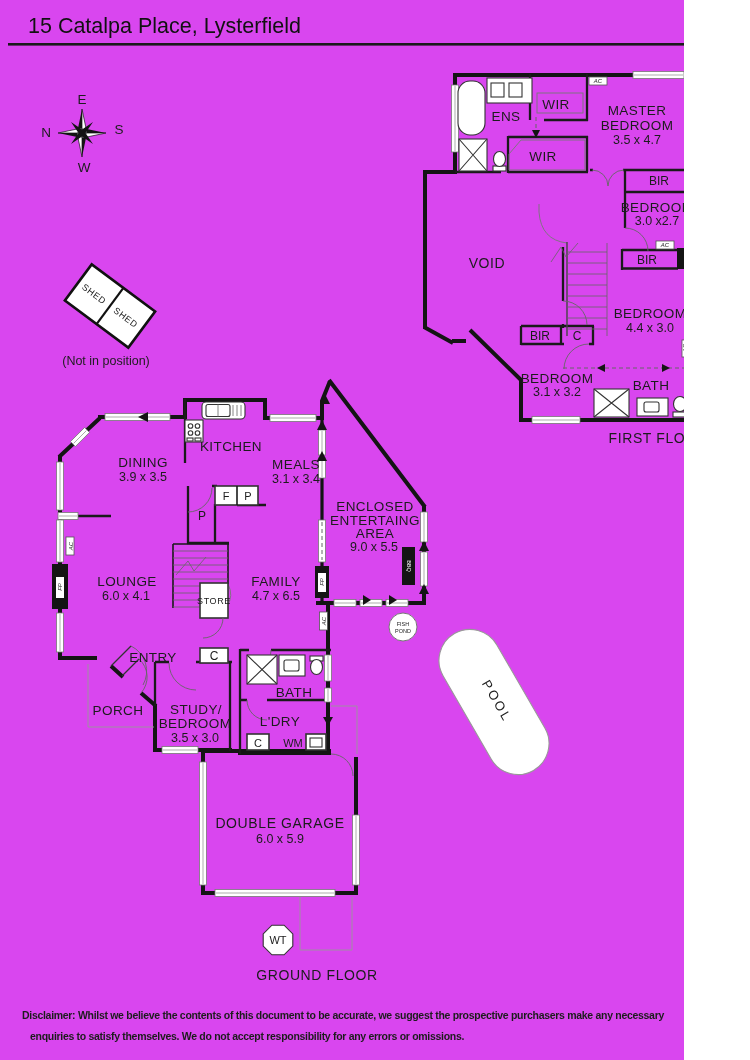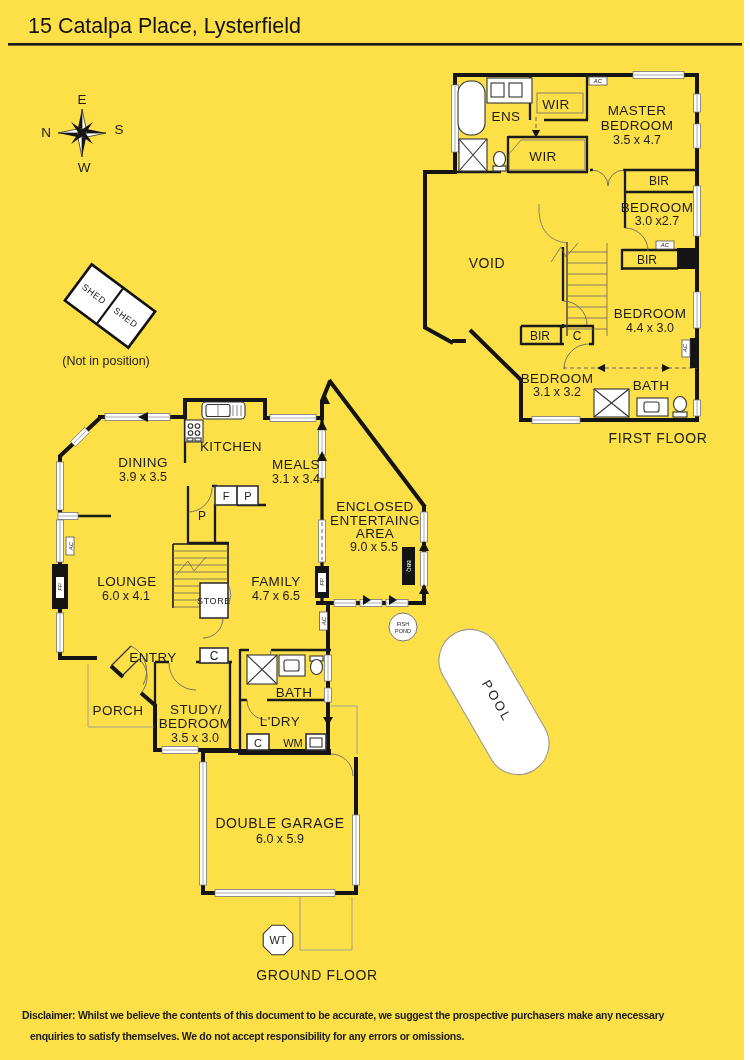--- a/index.html
+++ b/index.html
@@ -1,16 +1,16 @@
 <!DOCTYPE html>
 <html><head>
 <meta charset="utf-8">
 <style>
   html,body{margin:0;padding:0;background:#fff;}
-  .page{width:744px;height:1060px;background:#fde047;position:relative;overflow:hidden;
+  .page{width:684px;height:1060px;background:#d946ef;position:relative;overflow:hidden;
         font-family:"Liberation Sans", sans-serif;}
   svg{display:block}
   
   .w4{stroke:#141414;stroke-width:4;fill:none;stroke-linecap:butt}
   .w3{stroke:#141414;stroke-width:3.2;fill:none}
   .w24{stroke:#1a1a1a;stroke-width:2.3;fill:none}
   .w16{stroke:#1a1a1a;stroke-width:1.6;fill:none}
   .fx{stroke:#333;stroke-width:1.1;fill:#fff}
   .fx2{stroke:#333;stroke-width:1.6;fill:#fff}
   .thin{stroke:#777;stroke-width:.9;fill:none}

